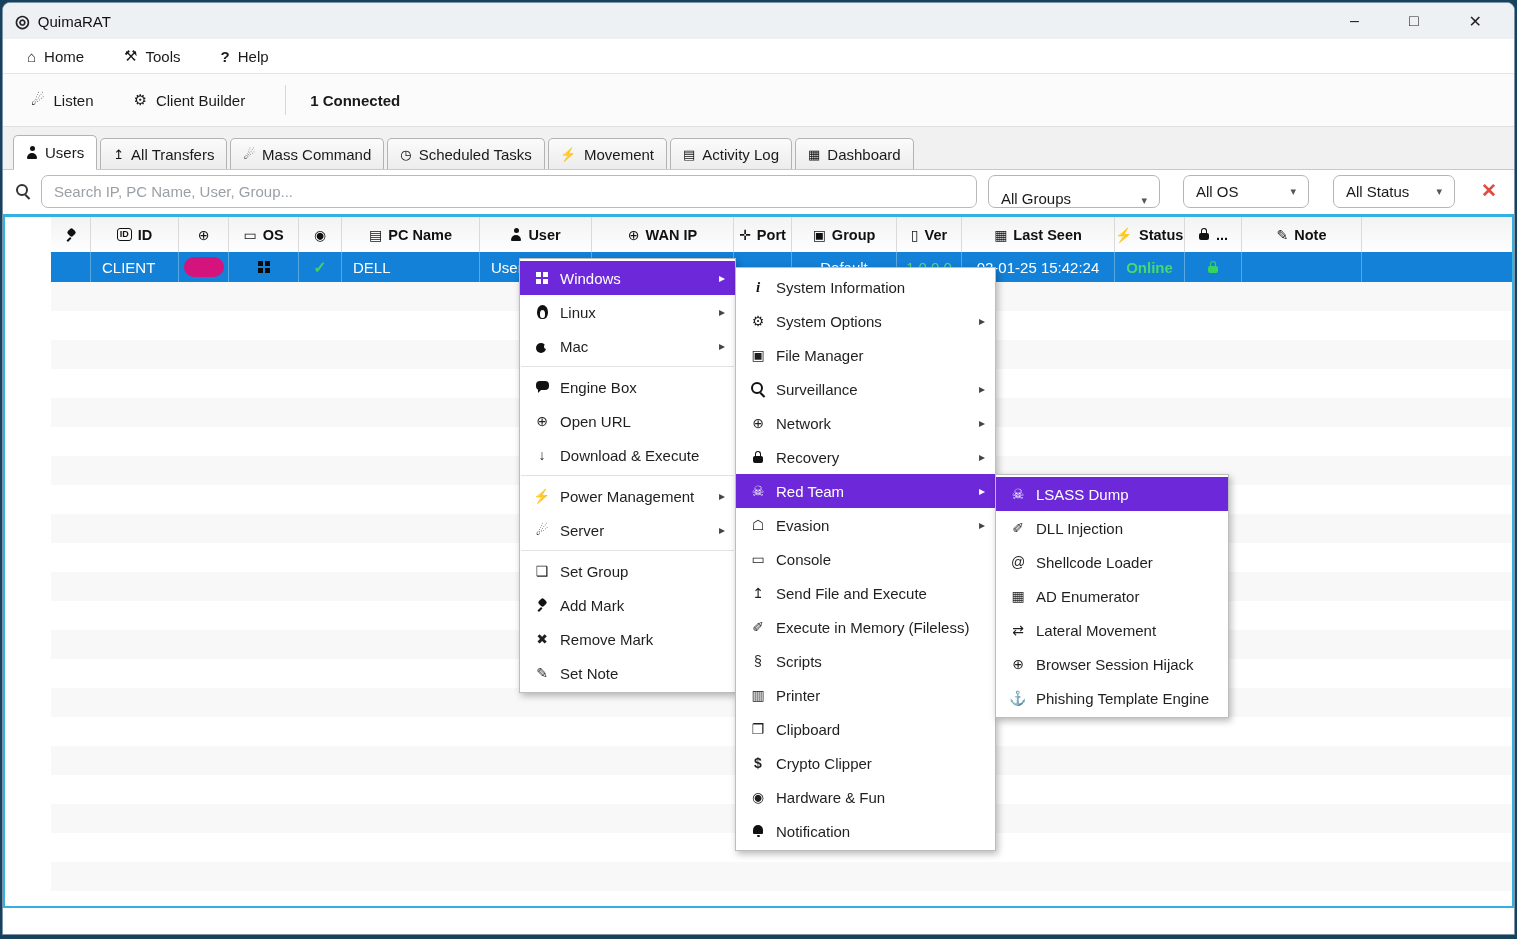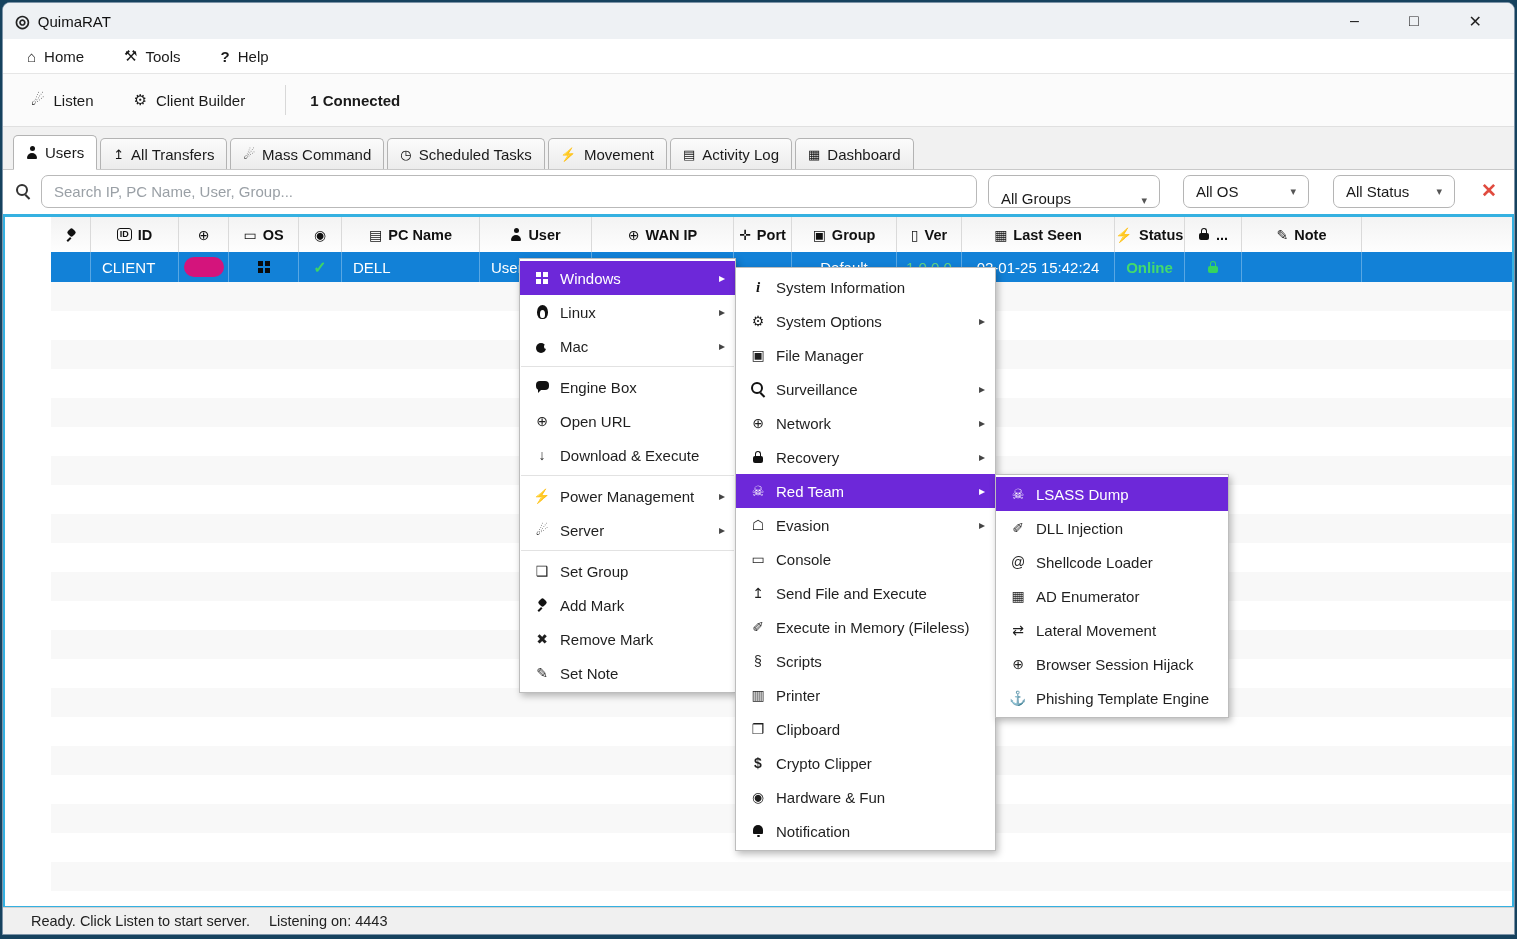--- a/index.html
+++ b/index.html
@@ -310,24 +310,20 @@
       <div class="td c13 lock-green">
           <span class="ic-lock"></span>
         </div>
       <div class="td c14"></div>
       <div class="td cf"></div>
     </div>
 
     <div class="tbody"></div>
   </div>
 
-  <div class="statusbar">
-    <span>Ready. Click Listen to start server.</span>
-    <span class="sb-listen">Listening on: 4443</span>
-  </div>
 
 </div>
 
 <div class="menu m1">
   <div class="mi hl">
     <span class="ic">
         <span class="ic-win">
           <i></i>
           <i></i>
           <i></i>

